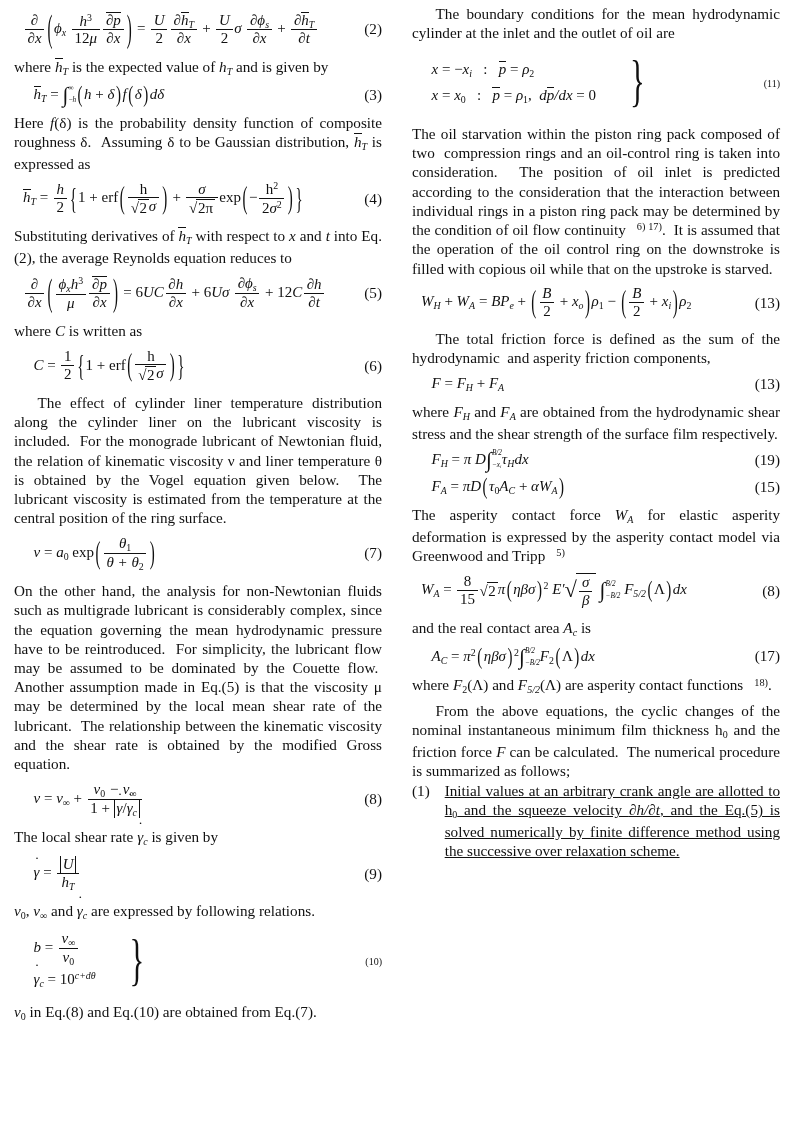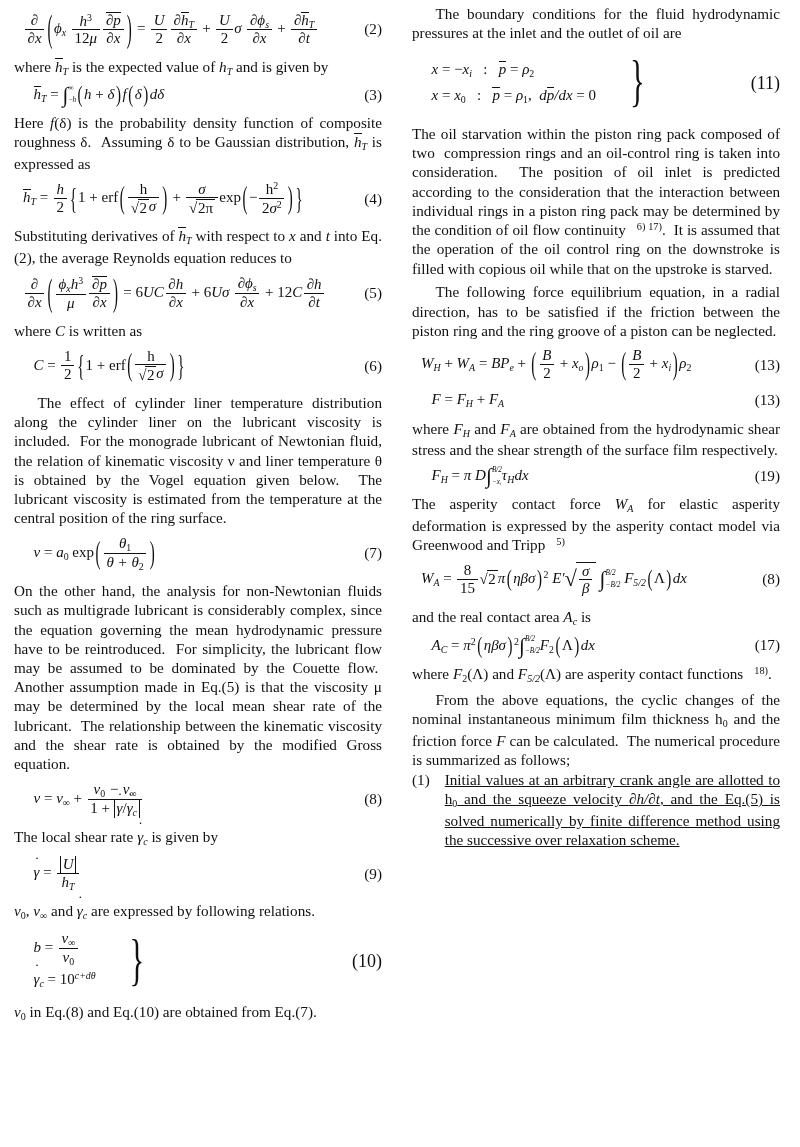--- a/index.html
+++ b/index.html
@@ -171,21 +171,21 @@
   .sysrow .bigbrace {
     flex: 0 0 auto;
     font-size: 2.05em;
     font-weight: 300;
     transform: scaleY(1.85);
     transform-origin: center;
     margin-left: 1.1em;
     line-height: 0.9;
   }
   .sysrow .spacer { flex: 1 1 auto; }
-  .sysrow .num { flex: 0 0 auto; font-size: 18px; }
+  .sysrow .num { flex: 0 0 auto; font-size: 10px; }
 
   
   .listitem {
     display: flex;
     font-size: 15.2px;
     line-height: 1.265;
     margin-top: 0.04em;
   }
   .listitem .marker { flex: 0 0 auto; width: 2.15em; }
   .listitem .text { flex: 1 1 auto; text-align: justify; text-decoration: underline; }
@@ -278,60 +278,66 @@
         <div class="bigbrace">}</div>
         <div class="spacer"></div>
         <div class="num">(10)</div>
       </div>
 
       <p class="para"><span class="mi">ν</span><span class="subn">0</span> in Eq.(8) and Eq.(10) are obtained from Eq.(7).</p>
     </div>
 
     <div class="col">
 
-      <p class="para indent">The boundary conditions for the fluid hydrodynamic pressures at the inlet and the outlet of oil are</p>
+      <p class="para indent">The boundary conditions for the mean hydrodynamic cylinder at the inlet and the outlet of oil are</p>
 
       <div class="sysrow" style="margin-top:1.0em;margin-bottom:1.0em;justify-content:space-between;">
         <div class="lines">
           <div><span class="mi">x</span> = −<span class="mi">x<span class="sub">i</span></span> &nbsp;&nbsp;:&nbsp;&nbsp; <span class="mi"><span class="bar-over">p</span></span> = <span class="mi">ρ<span class="subn">2</span></span></div>
           <div><span class="mi">x</span> = <span class="mi">x<span class="subn">0</span></span> &nbsp;&nbsp;:&nbsp;&nbsp; <span class="mi"><span class="bar-over">p</span></span> = <span class="mi">ρ<span class="subn">1</span></span>, &nbsp;<span class="mi">d<span class="bar-over">p</span>/dx</span> = <span class="mup">0</span></div>
         </div>
         <div class="bigbrace">}</div>
         <div class="spacer"></div>
         <div class="num">(11)</div>
       </div>
 
       <p class="para">The oil starvation within the piston ring pack composed of two&nbsp; compression rings and an oil-control ring is taken into consideration.&nbsp; The position of oil inlet is predicted according to the consideration that the interaction between individual rings in a piston ring pack may be determined by the condition of oil flow continuity<span class="refsup">6)&nbsp;17)</span>.&nbsp; It is assumed that the operation of the oil control ring on the downstroke is filled with copious oil while that on the upstroke is starved.</p>
 
-      <p class="para indent">The following force equilibrium equation, in a radial direction, has to be satisfied if the friction between the piston ring and the ring groove of a piston can be neglected.</p>
 
       <div class="eq wide">
         <div class="body">
           <span class="mi">W<span class="sub">H</span></span> + <span class="mi">W<span class="sub">A</span></span> = <span class="mi">BP<span class="sub">e</span></span> + <span class="paren">(</span><span class="frac"><span class="n mi">B</span><span class="d mup">2</span></span> + <span class="mi">x<span class="sub">o</span></span><span class="paren">)</span><span class="mi">ρ<span class="subn">1</span></span> − <span class="paren">(</span><span class="frac"><span class="n mi">B</span><span class="d mup">2</span></span> + <span class="mi">x<span class="sub">i</span></span><span class="paren">)</span><span class="mi">ρ<span class="subn">2</span></span>
         </div>
         <div class="num">(13)</div>
       </div>
 
+      <p class="para indent">The total friction force is defined as the sum of the hydrodynamic&nbsp; and asperity friction components,</p>
 
       <div class="eq">
         <div class="body">
           <span class="mi">F</span> = <span class="mi">F<span class="sub">H</span></span> + <span class="mi">F<span class="sub">A</span></span>
         </div>
         <div class="num">(13)</div>
       </div>
 
       <p class="para">where <span class="mi">F<span class="sub">H</span></span> and <span class="mi">F<span class="sub">A</span></span> are obtained from the hydrodynamic shear stress and the shear strength of the surface film respectively.</p>
 
       <div class="eq">
         <div class="body">
           <span class="mi">F<span class="sub">H</span></span> = <span class="mi">π D</span><span class="intg">∫</span><span class="intlim"><span class="up mi">B/2</span><span class="lo mi">−x<span class="sub">i</span></span></span><span class="mi">τ<span class="sub">H</span>dx</span>
         </div>
         <div class="num">(19)</div>
       </div>
 
+      <div class="eq">
+        <div class="body">
+          <span class="mi">F<span class="sub">A</span></span> = <span class="mi">πD</span><span class="paren sm">(</span><span class="mi">τ<span class="subn">0</span>A<span class="sub">C</span></span> + <span class="mi">αW<span class="sub">A</span></span><span class="paren sm">)</span>
+        </div>
+        <div class="num">(15)</div>
+      </div>
 
       <p class="para">The asperity contact force <span class="mi">W<span class="sub">A</span></span> for elastic asperity deformation is expressed by the asperity contact model via Greenwood and Tripp<span class="refsup">5)</span></p>
 
       <div class="eq wide">
         <div class="body">
           <span class="mi">W<span class="sub">A</span></span> = <span class="frac"><span class="n mup">8</span><span class="d mup">15</span></span><span class="sqrt"><span class="rad">√</span><span class="arg mup">2</span></span><span class="mi">π</span><span class="paren sm">(</span><span class="mi">ηβσ</span><span class="paren sm">)</span><span class="sup">2</span> <span class="mi">E′</span><span class="sqrt"><span class="rad" style="font-size:1.5em;vertical-align:-0.08em;">√</span><span class="arg"><span class="frac"><span class="n mi">σ</span><span class="d mi">β</span></span></span></span> <span class="intg">∫</span><span class="intlim"><span class="up mi">B/2</span><span class="lo mi">−B/2</span></span> <span class="mi">F<span class="sub">5/2</span></span><span class="paren sm">(</span><span class="mup">Λ</span><span class="paren sm">)</span><span class="mi">dx</span>
         </div>
         <div class="num">(8)</div>
       </div>
 

